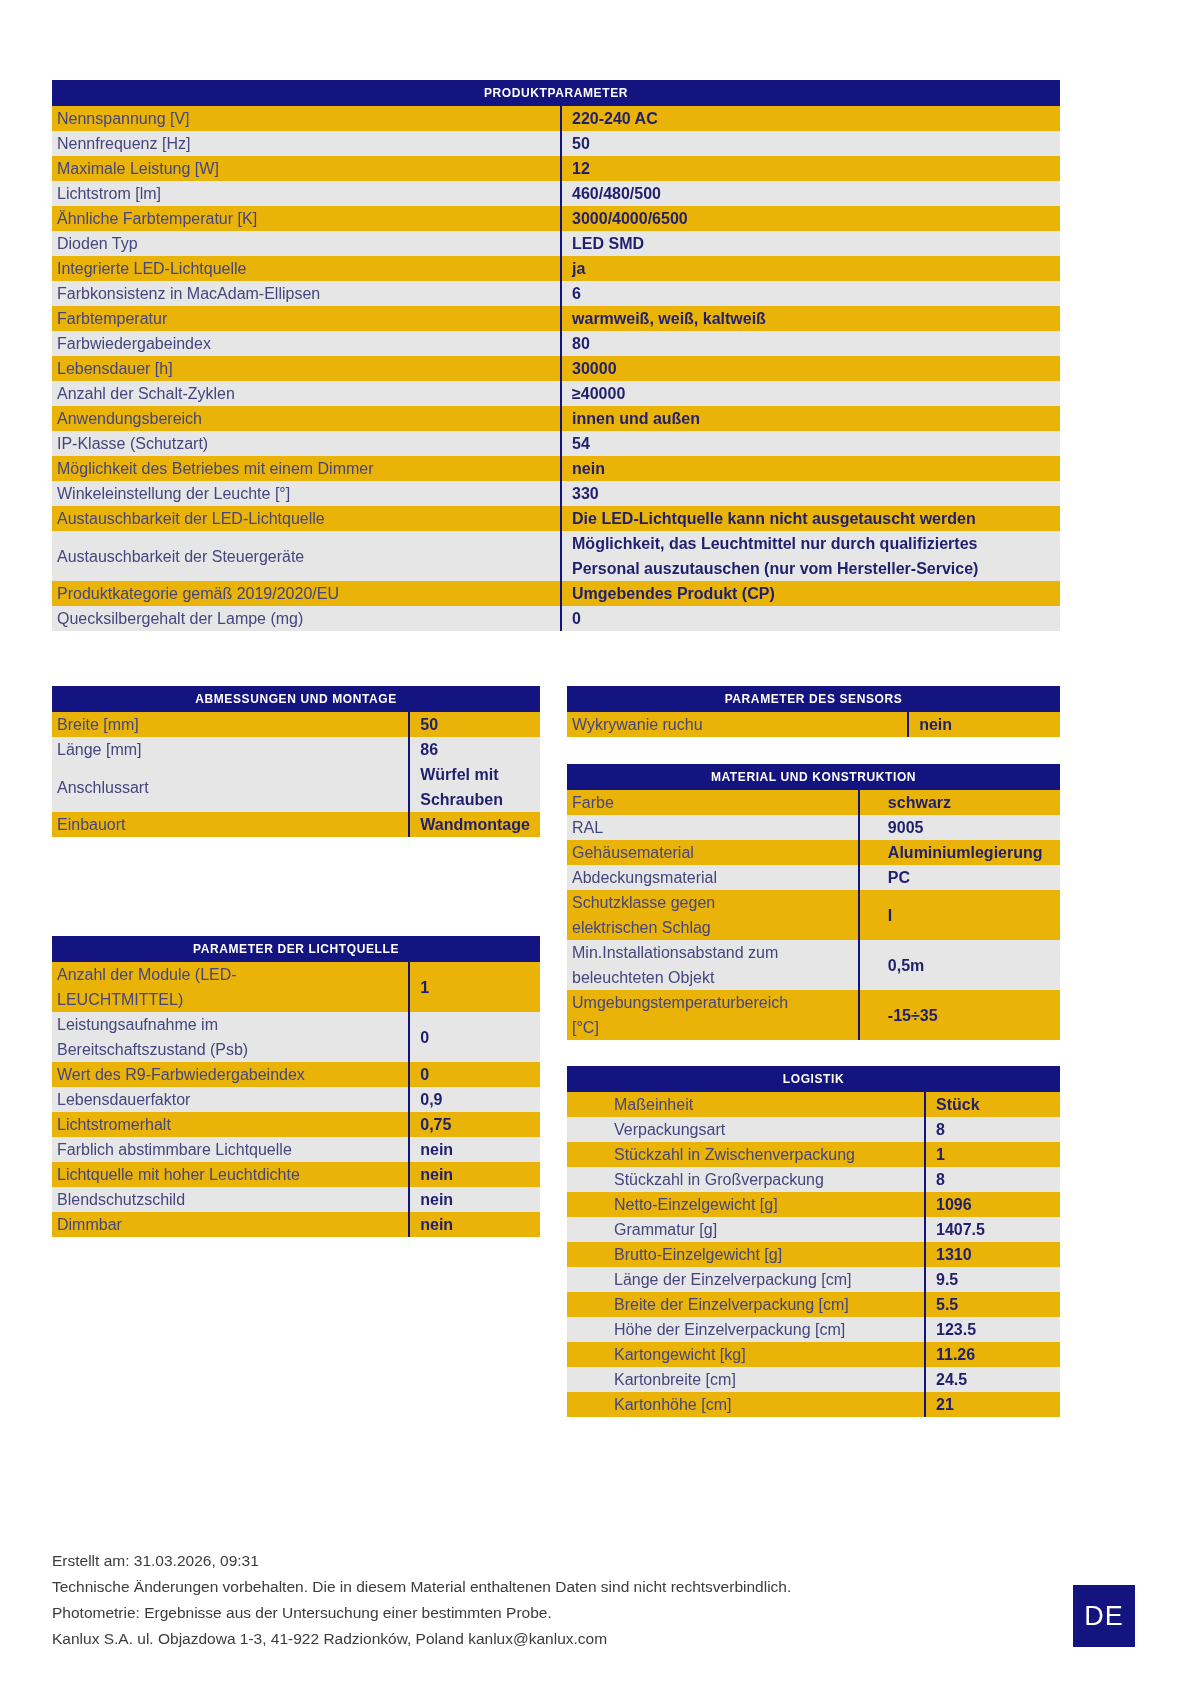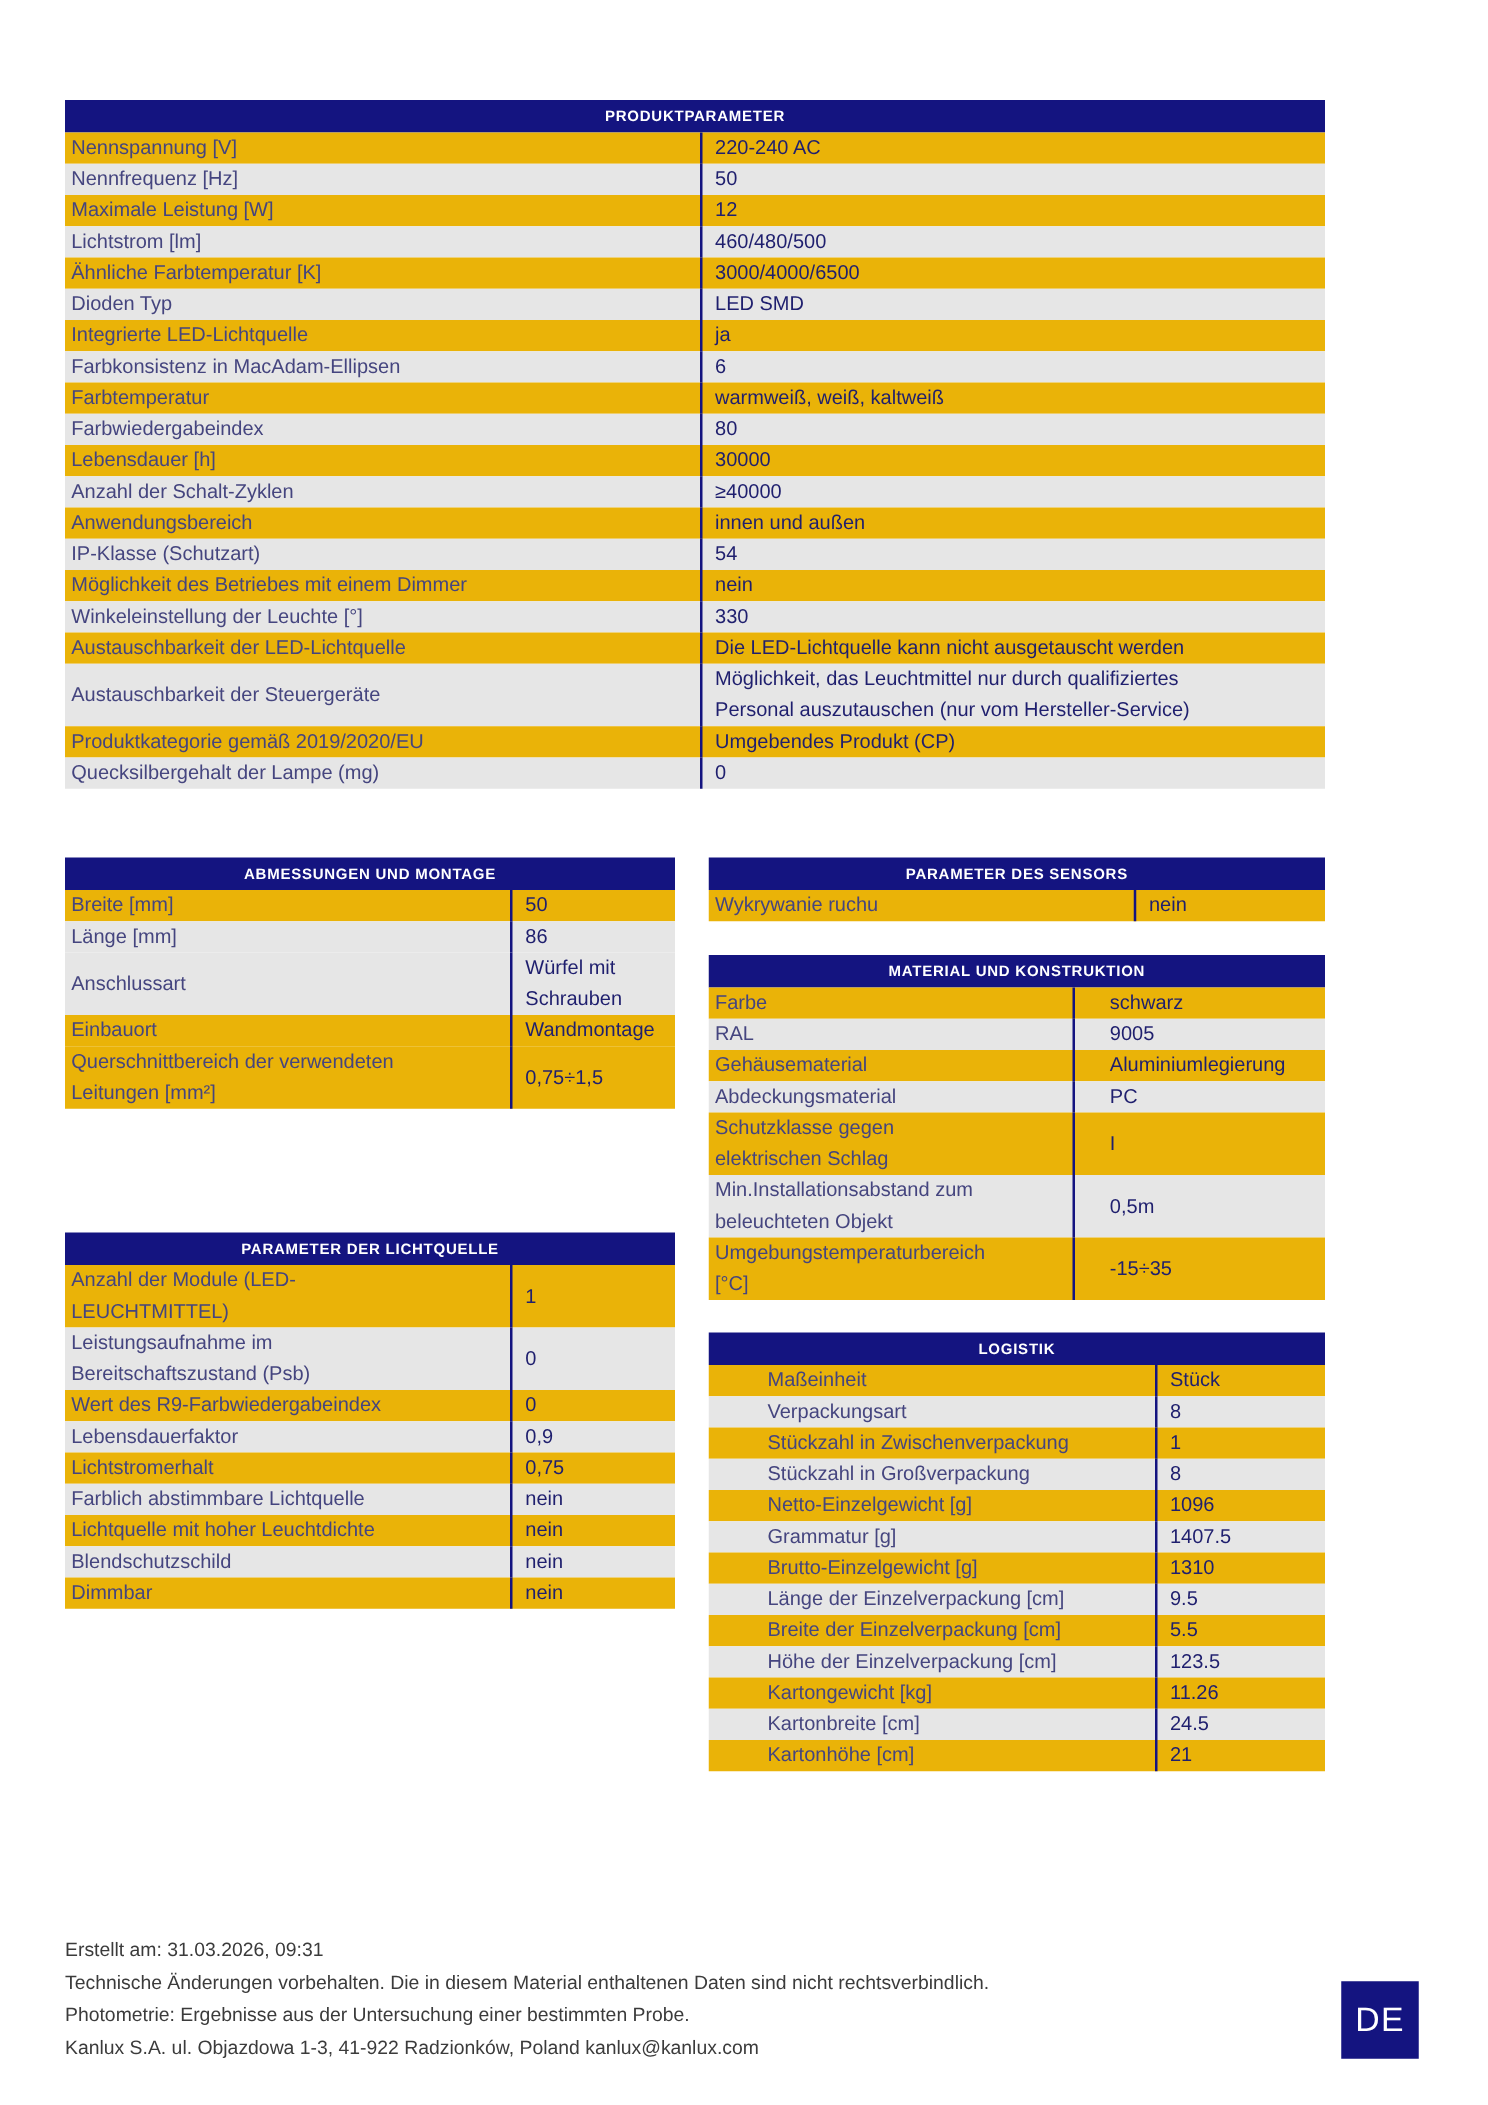--- a/index.html
+++ b/index.html
@@ -56,21 +56,21 @@
     white-space:pre-line;
   }
   .cell.lab{
     color:var(--label-text);
     font-weight:400;
     padding-left:5px;
     padding-right:6px;
   }
   .cell.val{
     color:var(--value-text);
-    font-weight:400;
+    font-weight:700;
     border-left:2px solid var(--header-bg);
     padding-left:10px;
     padding-right:4px;
   }
   
   .t-produkt .cell.lab{width:50.4%;}      .t-produkt .cell.val{width:49.6%;}
   .t-abmessungen .cell.lab{width:73%;}    .t-abmessungen .cell.val{width:27%;}
   .t-lichtquelle .cell.lab{width:73%;}    .t-lichtquelle .cell.val{width:27%;}
   .t-sensors .cell.lab{width:69%;}        .t-sensors .cell.val{width:31%;}
   .t-material .cell.lab{width:59%;}       .t-material .cell.val{width:41%;padding-left:28px;}
@@ -220,25 +220,20 @@
               </div>
               <div class="trow alt">
                 <div class="cell lab">Anschlussart</div>
                 <div class="cell val">Würfel mit
 Schrauben</div>
               </div>
               <div class="trow">
                 <div class="cell lab">Einbauort</div>
                 <div class="cell val">Wandmontage</div>
               </div>
-              <div class="trow">
-                <div class="cell lab">Querschnittbereich der verwendeten
-Leitungen [mm²]</div>
-                <div class="cell val">0,75÷1,5</div>
-              </div>
             </div>
         </section>
 
         <section class="table t-lichtquelle">
           <div class="thead">PARAMETER DER LICHTQUELLE</div>
           <div class="tbody">
               <div class="trow">
                 <div class="cell lab">Anzahl der Module (LED-
 LEUCHTMITTEL)</div>
                 <div class="cell val">1</div>

